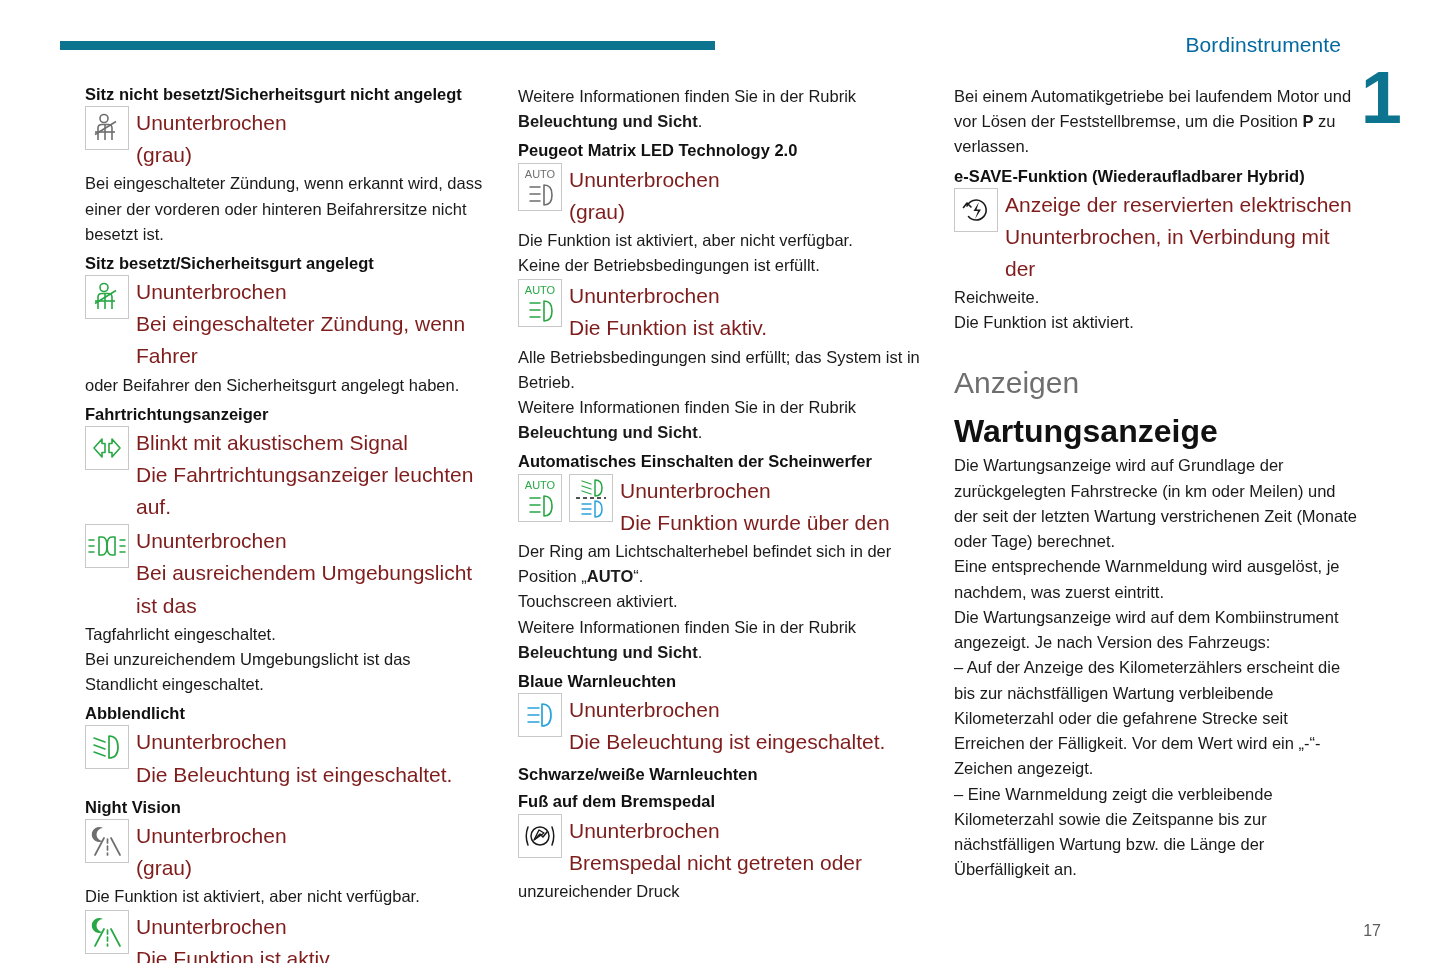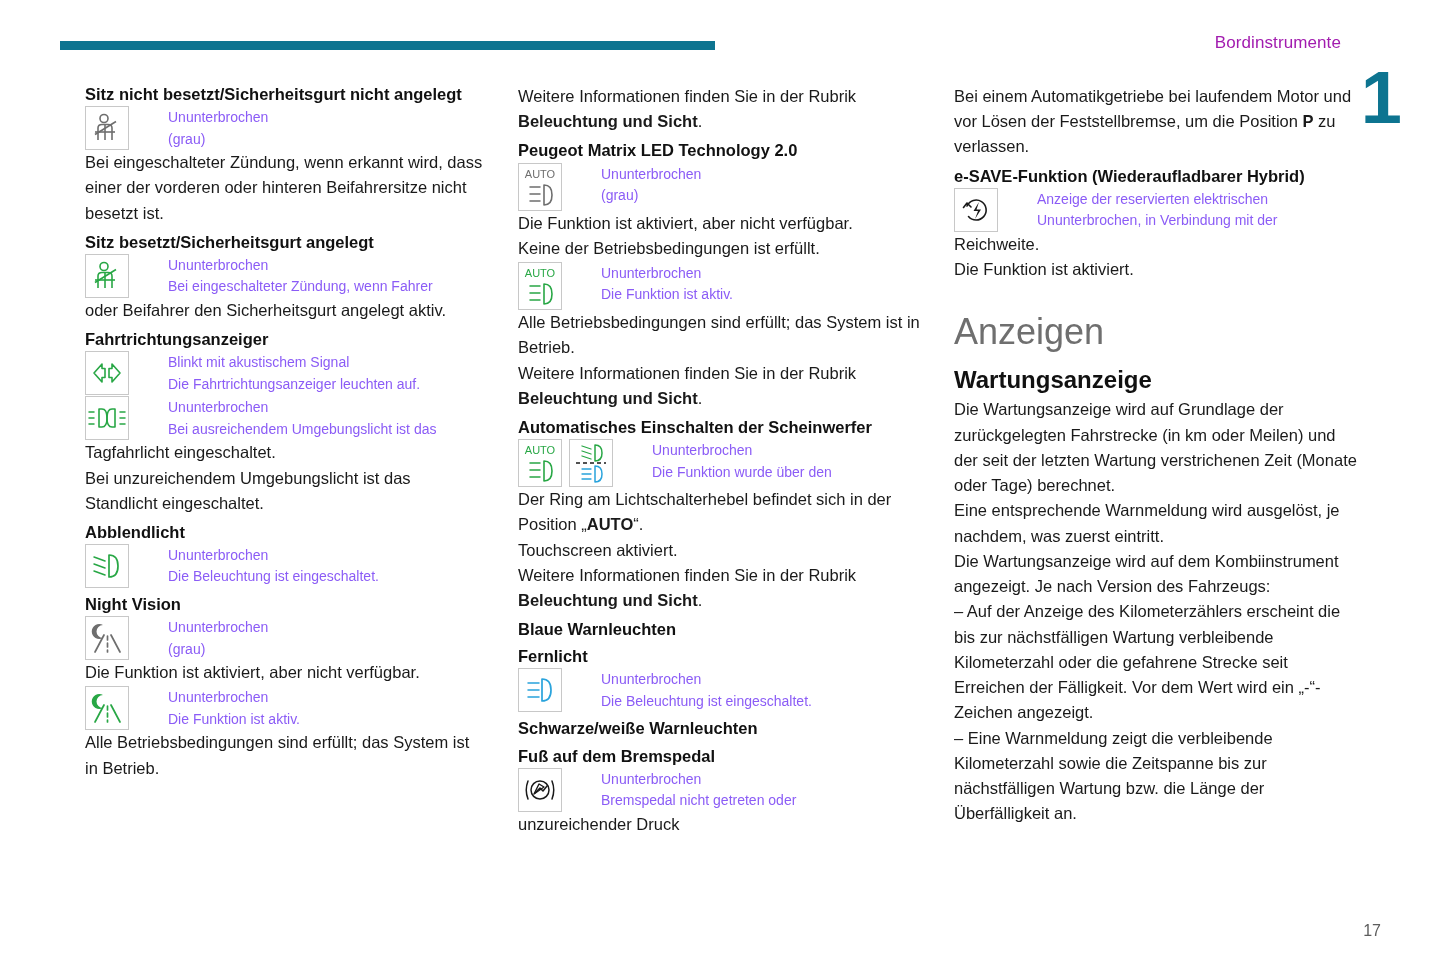--- a/index.html
+++ b/index.html
@@ -16,22 +16,22 @@
   
   .header-bar {
     position: absolute;
     left: 60px; top: 41px;
     width: 655px; height: 9px;
     background: #0d7490;
   }
   .header-title {
     position: absolute;
     right: 104px; top: 33px;
-    font-size: 17px;
-    color: #a21caf;
+    font-size: 21px;
+    color: #0369a1;
     letter-spacing: .1px;
   }
   .chapter-number {
     position: absolute;
     right: 43px; top: 61px;
     font-size: 74px;
     font-weight: bold;
     color: #0d7490;
     line-height: 1;
     font-family: "Liberation Sans", sans-serif;
@@ -62,28 +62,28 @@
   
   h3.sec-head {
     font-size: 16.5px;
     font-weight: bold;
     margin: 0 0 1px 0;
     line-height: 1.28;
     color: #111;
   }
   h3.sec-head.spaced { margin-top: 6px; }
   h2.big-head {
-    font-size: 36px;
+    font-size: 30px;
     font-weight: normal;
     color: #6f6f6f;
     margin: 30px 0 14px 0;
     line-height: 1.1;
   }
   h2.bold-head {
-    font-size: 24px;
+    font-size: 32px;
     font-weight: bold;
     color: #111;
     margin: 8px 0 4px 0;
     line-height: 1.15;
   }
   p.body {
     font-size: 16.5px;
     line-height: 1.53;
     margin: 0;
     color: #1a1a1a;
@@ -95,24 +95,23 @@
     display: flex;
     align-items: flex-start;
     gap: 7px;
     margin: 1px 0 0 0;
   }
   .icon-row .texts {
     flex: 1;
     padding-top: 1px;
   }
   .icon-row .texts .line {
-    font-size: 14px;
+    font-size: 21px;
     line-height: 1.53;
-    color: #8b5cf6;
-    margin-left: 32px;
+    color: #7f1d1d;
   }
   .icon-box {
     width: 44px; height: 44px;
     border: 1px solid #c8c8c8;
     background: #fff;
     flex: 0 0 44px;
     display: flex;
     align-items: center;
     justify-content: center;
   }
@@ -158,21 +157,21 @@
           <line x1="15" y1="13.5" x2="15" y2="29" stroke="#28a745" stroke-width="1.6"></line>
           <line x1="5" y1="21" x2="25" y2="21" stroke="#28a745" stroke-width="1.6"></line>
           <line x1="5" y1="23.5" x2="26" y2="10.5" stroke="#28a745" stroke-width="1.6"></line>
         </svg>
       </div>
       <div class="texts">
         <div class="line">Ununterbrochen</div>
         <div class="line">Bei eingeschalteter Zündung, wenn Fahrer</div>
       </div>
     </div>
-    <p class="body">oder Beifahrer den Sicherheitsgurt angelegt aktiv.</p>
+    <p class="body">oder Beifahrer den Sicherheitsgurt angelegt haben.</p>
 
     <h3 class="sec-head spaced">Fahrtrichtungsanzeiger</h3>
     <div class="icon-row">
       <div class="icon-box">
         <svg width="36" height="26" viewBox="0 0 36 26">
           <path d="M13 4 L5 13 L13 22 L13 17.5 L16 17.5 L16 8.5 L13 8.5 Z" fill="none" stroke="#28a745" stroke-width="1.6" stroke-linejoin="round"></path>
           <path d="M23 4 L31 13 L23 22 L23 17.5 L20 17.5 L20 8.5 L23 8.5 Z" fill="none" stroke="#28a745" stroke-width="1.6" stroke-linejoin="round"></path>
         </svg>
       </div>
       <div class="texts">
@@ -343,21 +342,20 @@
         <div class="line">Ununterbrochen</div>
         <div class="line">Die Funktion wurde über den</div>
       </div>
     </div>
     <p class="body"><span>Der Ring am Lichtschalterhebel befindet sich in der Position „</span><span class="b">AUTO</span><span>“.</span></p>
     <p class="body">Touchscreen aktiviert.</p>
     <p class="body"><span>Weitere Informationen finden Sie in der Rubrik </span><span class="b">Beleuchtung und Sicht</span><span>.</span></p>
 
     <h3 class="sec-head spaced">Blaue Warnleuchten</h3>
 
-    <h3 class="sec-head spaced">Fernlicht</h3>
     <div class="icon-row">
       <div class="icon-box">
         <svg width="34" height="28" viewBox="0 0 34 28">
           <path d="M19 3 Q28 3 28 14 Q28 25 19 25 Z" fill="none" stroke="#29a3dc" stroke-width="1.7" stroke-linejoin="round"></path>
           <g stroke="#29a3dc" stroke-width="1.5" stroke-linecap="round">
             <line x1="5" y1="7" x2="16" y2="7"></line>
             <line x1="5" y1="14" x2="16" y2="14"></line>
             <line x1="5" y1="21" x2="16" y2="21"></line>
           </g>
         </svg>

